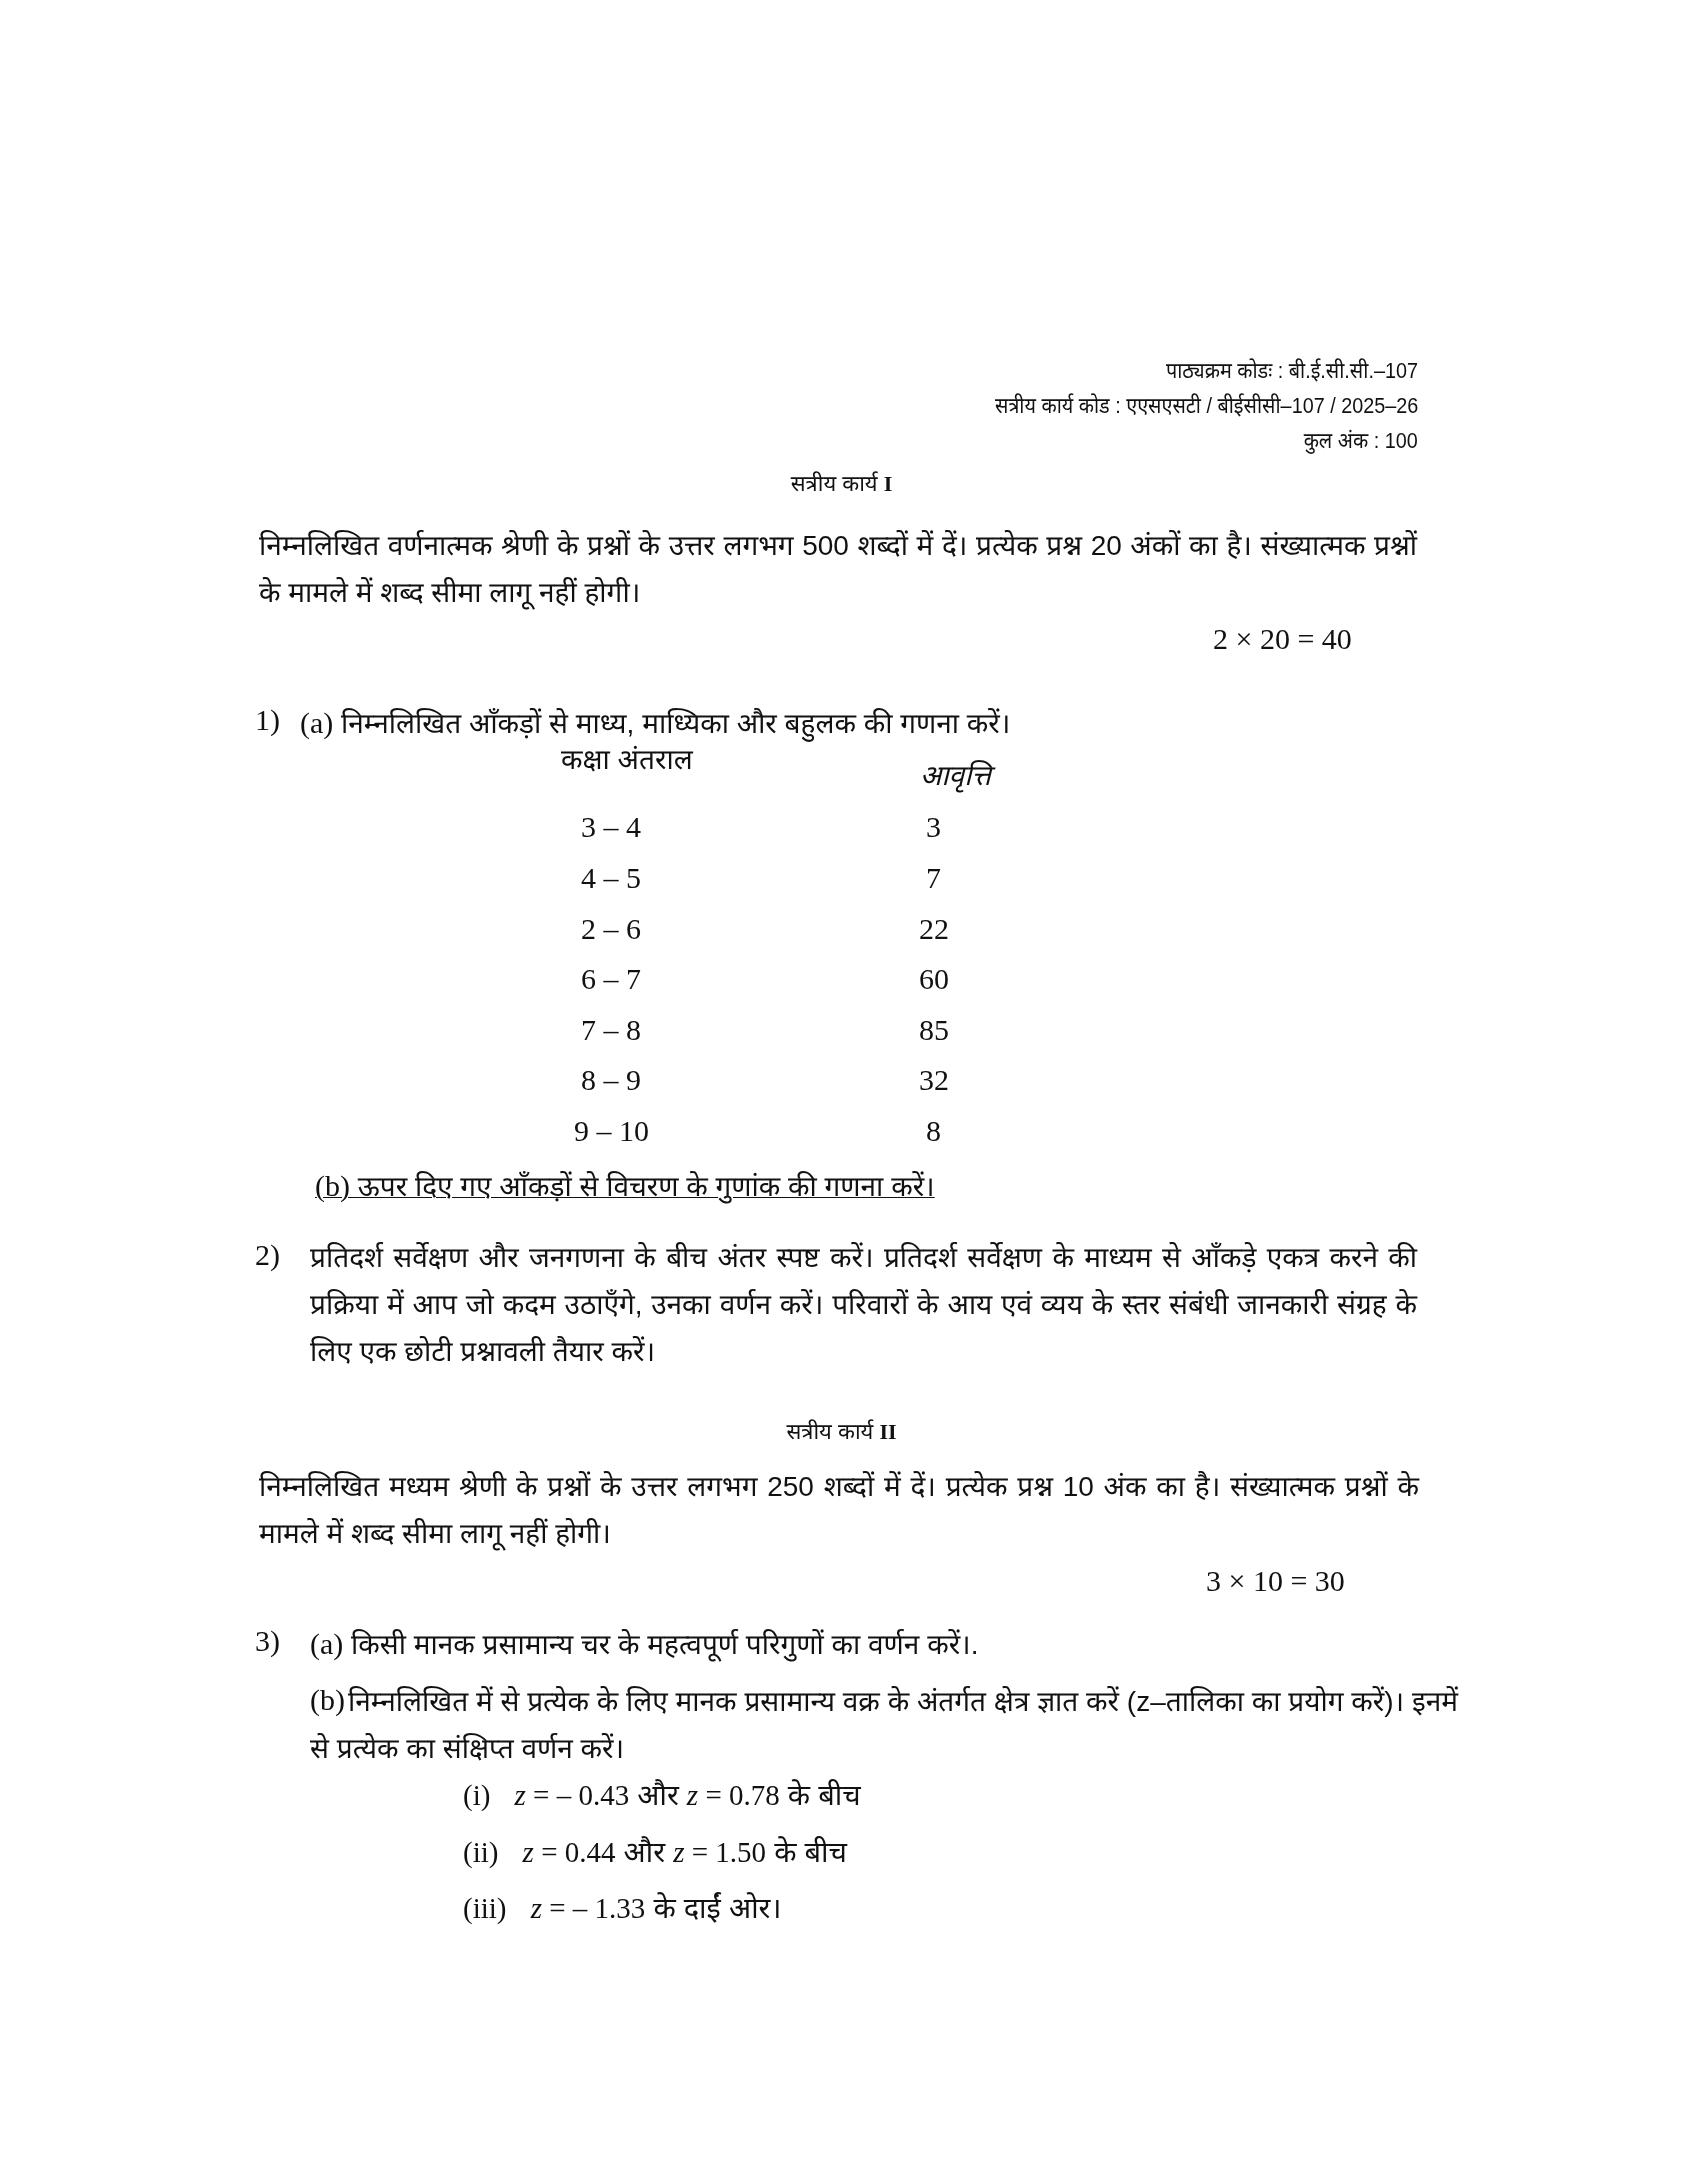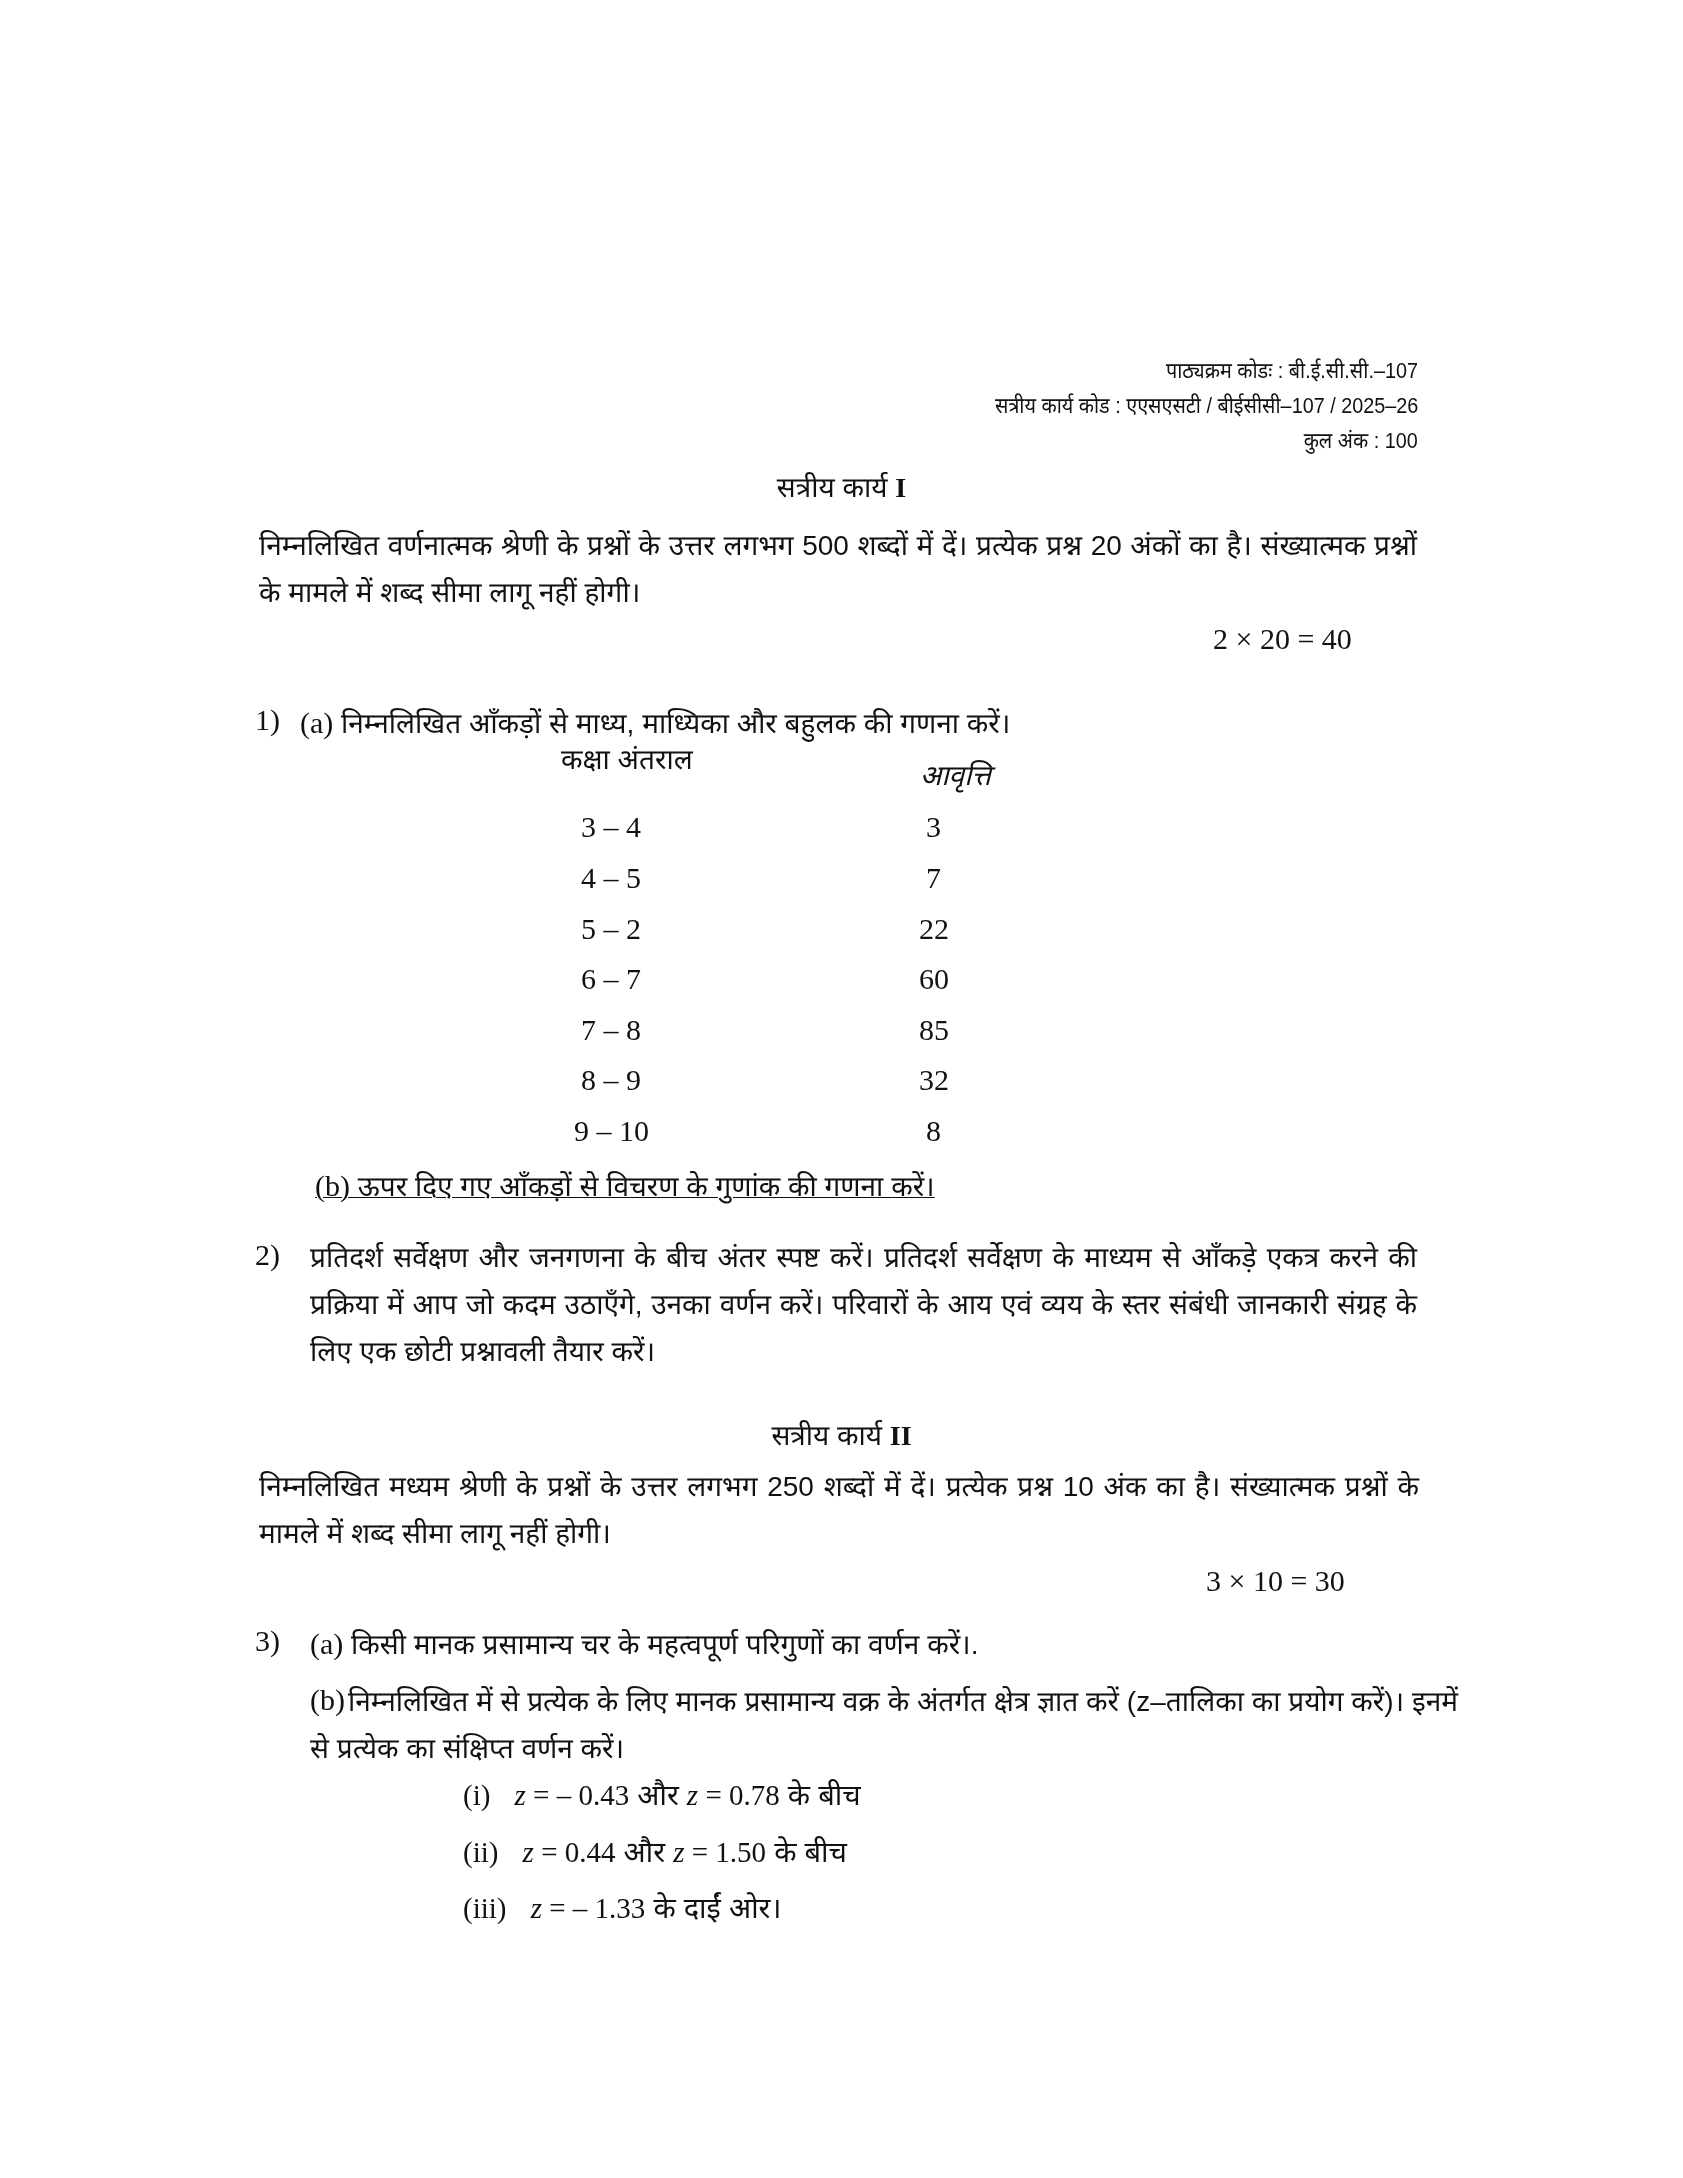--- a/index.html
+++ b/index.html
@@ -34,21 +34,21 @@
       right: 265px;
       font-size: 22px;
       text-align: right;
       transform: scaleX(0.9);
       transform-origin: right center;
     }
 
     .section-heading {
       left: 0; width: 1683px;
       text-align: center;
-      font-size: 28px;
+      font-size: 22px;
     }
     .section-heading .roman { font-family: "Liberation Serif", "DejaVu Serif", serif; font-weight: bold; }
 
     .para {
       left: 259px; width: 1158px;
       font-size: 28px;
       line-height: 47px;
       white-space: normal;
       text-align: justify;
       text-align-last: left;
@@ -122,21 +122,21 @@
   <div>
     <div class="abs table-head" style="top:739px; left:561px;">कक्षा अंतराल</div>
     <div class="abs table-head" style="top:755px; left:920px;font-style:italic;">आवृत्ति</div>
 
     <div class="abs table-cell" style="top:810px; left:581px;">3 – 4</div>
     <div class="abs table-cell" style="top:810px; left:926px;">3</div>
 
     <div class="abs table-cell" style="top:861px; left:581px;">4 – 5</div>
     <div class="abs table-cell" style="top:861px; left:926px;">7</div>
 
-    <div class="abs table-cell" style="top:912px; left:581px;">5 – 2</div>
+    <div class="abs table-cell" style="top:912px; left:581px;">2 – 6</div>
     <div class="abs table-cell" style="top:912px; left:919px;">22</div>
 
     <div class="abs table-cell" style="top:962px; left:581px;">6 – 7</div>
     <div class="abs table-cell" style="top:962px; left:919px;">60</div>
 
     <div class="abs table-cell" style="top:1013px; left:581px;">7 – 8</div>
     <div class="abs table-cell" style="top:1013px; left:919px;">85</div>
 
     <div class="abs table-cell" style="top:1063px; left:581px;">8 – 9</div>
     <div class="abs table-cell" style="top:1063px; left:919px;">32</div>

